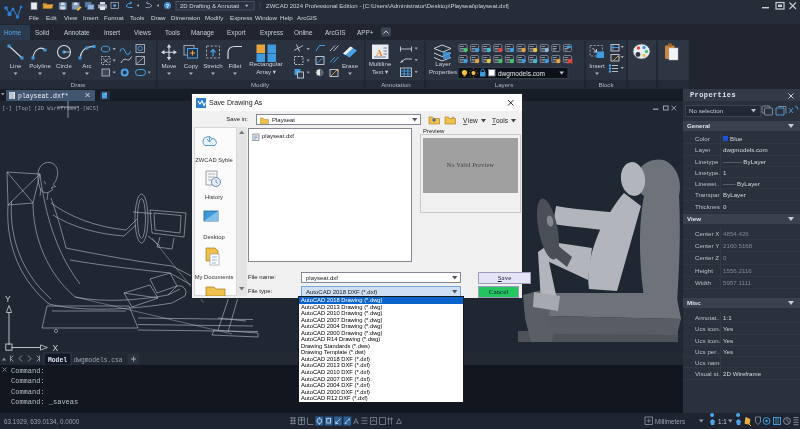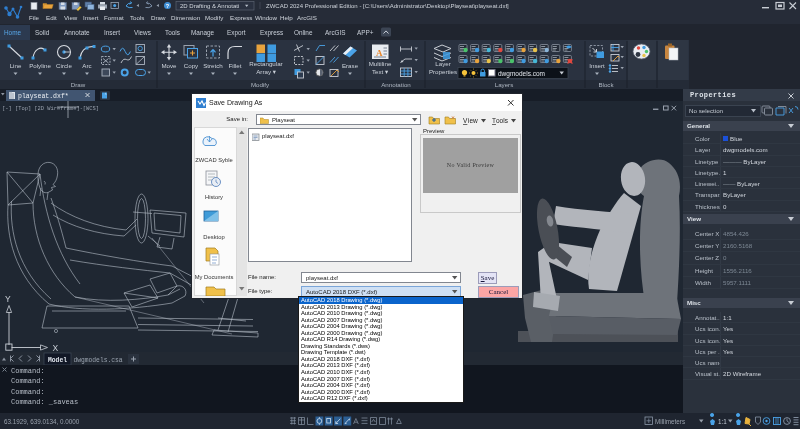--- a/index.html
+++ b/index.html
@@ -797,24 +797,24 @@
       </svg>
  </div>
  <span class="abs" style="left:56px;top:194px;">File type:</span>
  <div class="abs" style="left:109px;top:192px;width:160px;height:11px;background:#cfe0f4;border:1px solid #7aa5d8;box-sizing:border-box;">
   <span class="abs" style="left:4px;top:1.5px;">AutoCAD 2018 DXF (*.dxf)</span>
   <svg class="abs" style="left:150px;top:3px" width="7" height="5">
         <path d="M0,0 h5.4 l-2.7,3.6 z" fill="#555"></path>
       </svg>
  </div>
 
- <div class="abs" style="left:286px;top:178px;width:19px;height:12px;background:#e4e4f6;border:1px solid #9c9cba;box-sizing:border-box;text-align:center;">
+ <div class="abs" style="left:286px;top:178px;width:53px;height:12px;background:#e4e4f6;border:1px solid #9c9cba;box-sizing:border-box;text-align:center;">
   <span style="font-family:Liberation Serif,serif;font-size:7px;color:#16163a;line-height:10px;"><u>S</u>ave</span>
  </div>
- <div class="abs" style="left:286px;top:192px;width:41px;height:12px;background:#fca5a5;border:1px solid #9c9cba;box-sizing:border-box;text-align:center;">
+ <div class="abs" style="left:286px;top:192px;width:41px;height:12px;background:#22c55e;border:1px solid #9c9cba;box-sizing:border-box;text-align:center;">
   <span style="font-family:Liberation Serif,serif;font-size:7px;color:#16163a;line-height:10px;">Cancel</span>
  </div>
 </div>
 
 <div class="abs" id="droplist" style="left:298px;top:296px;width:166px;height:107px;background:#fff;border:1px solid #1a1a1a;box-sizing:border-box;font-size:5.8px;color:#000;">
  <div class="ditem" style="background:#0a64cc;color:#fff;">AutoCAD 2018 Drawing (*.dwg)</div>
  <div class="ditem">AutoCAD 2013 Drawing (*.dwg)</div>
  <div class="ditem">AutoCAD 2010 Drawing (*.dwg)</div>
  <div class="ditem">AutoCAD 2007 Drawing (*.dwg)</div>
  <div class="ditem">AutoCAD 2004 Drawing (*.dwg)</div>

